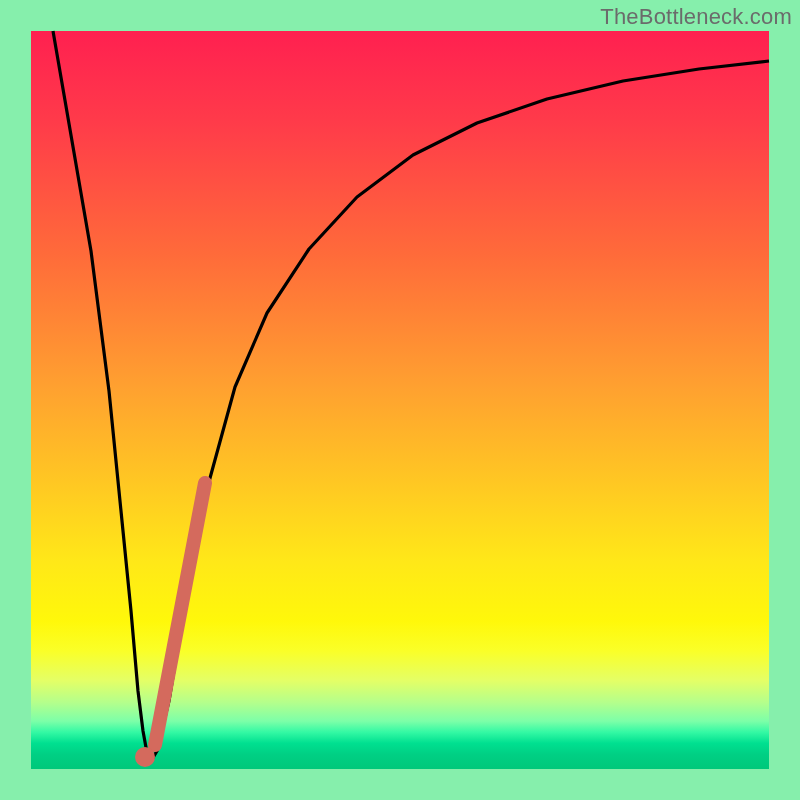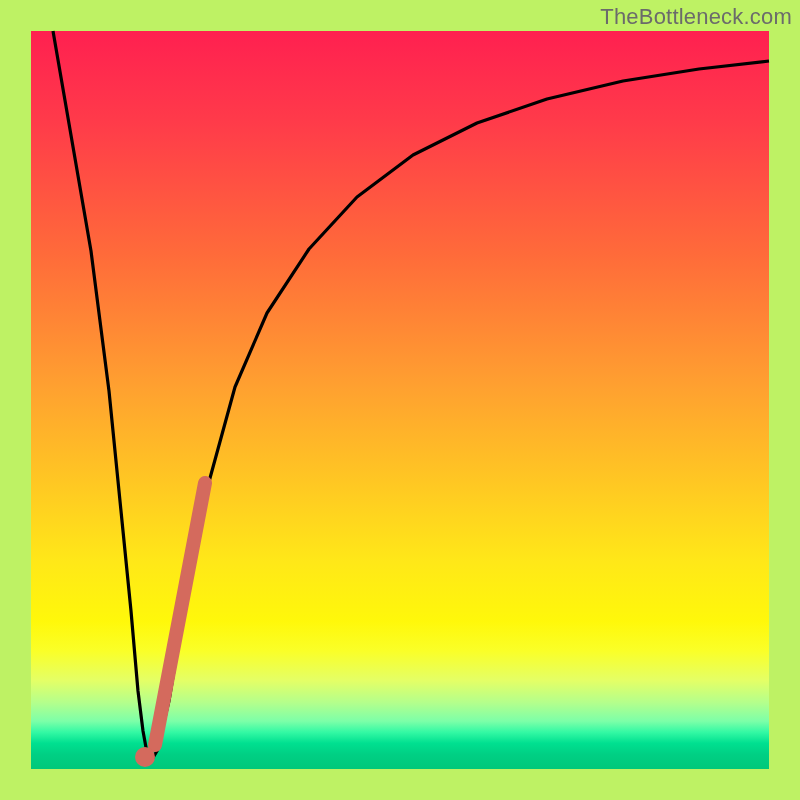--- a/index.html
+++ b/index.html
@@ -8,21 +8,21 @@
     width: 800px;
     height: 800px;
     overflow: hidden;
     background: #000;
     font-family: Arial, Helvetica, sans-serif;
   }
   .frame {
     position: relative;
     width: 800px;
     height: 800px;
-    background: #bef264;
+    background: #86efac;
   }
   .plot-area {
     position: absolute;
     left: 31px;
     top: 31px;
     width: 738px;
     height: 738px;
     
     background: linear-gradient(
       to bottom,

